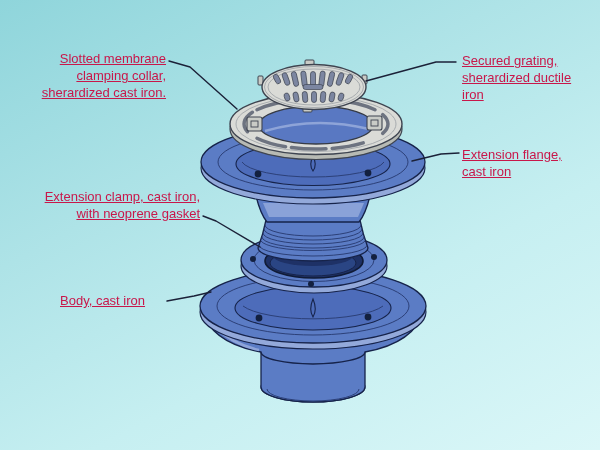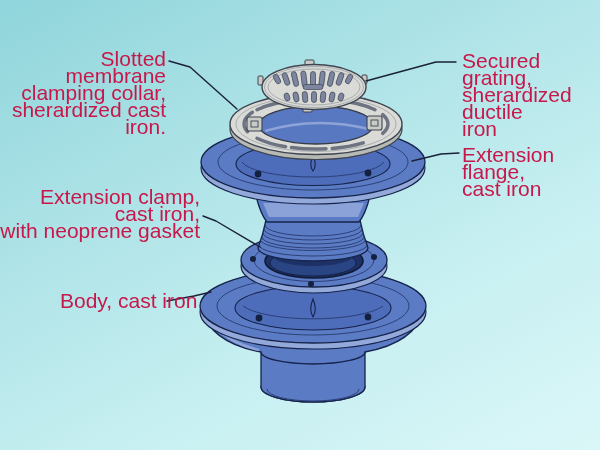--- a/index.html
+++ b/index.html
@@ -12,21 +12,21 @@
   }
   html,body{margin:0;padding:0}
   .stage{
     position:relative;width:600px;height:450px;overflow:hidden;
     background:linear-gradient(152deg,var(--background-top) 0%,#aee3e7 35%,#c6eff1 65%,var(--background-bottom) 100%);
     font-family:"Liberation Sans",sans-serif;
   }
   .diagram{position:absolute;left:0;top:0}
   .label{
     position:absolute;color:var(--label-text);
-    font-size:21px;line-height:17px;white-space:pre-line;
+    font-size:13px;line-height:17px;white-space:pre-line;text-decoration:underline;
   }
   .label.right{text-align:right}
   
   .blue{fill:var(--iron-blue);stroke:var(--outline-navy);stroke-width:1.3}
   .blue-dk{fill:var(--iron-dome);stroke:var(--outline-navy);stroke-width:1.1}
   .blue-lt{fill:var(--iron-rim);stroke:var(--outline-navy);stroke-width:1.1}
   .hole{fill:var(--hole-navy);stroke:#101b36;stroke-width:1.6}
   .gray{fill:var(--metal-gray);stroke:var(--outline-gray);stroke-width:1.4}
   .gray-dk{fill:var(--metal-gray-dark);stroke:var(--outline-gray);stroke-width:1.2}
   .slot{fill:var(--slot-gray);stroke:var(--outline-gray);stroke-width:.7}

